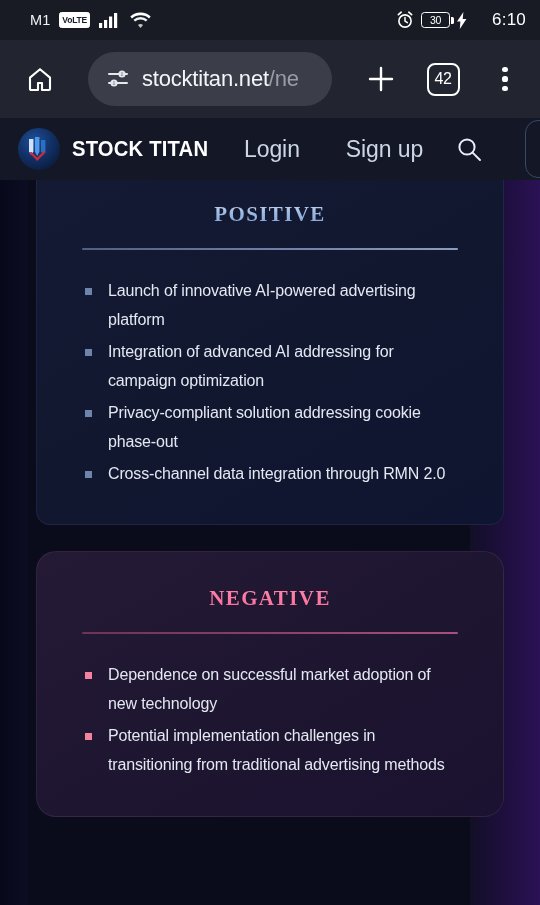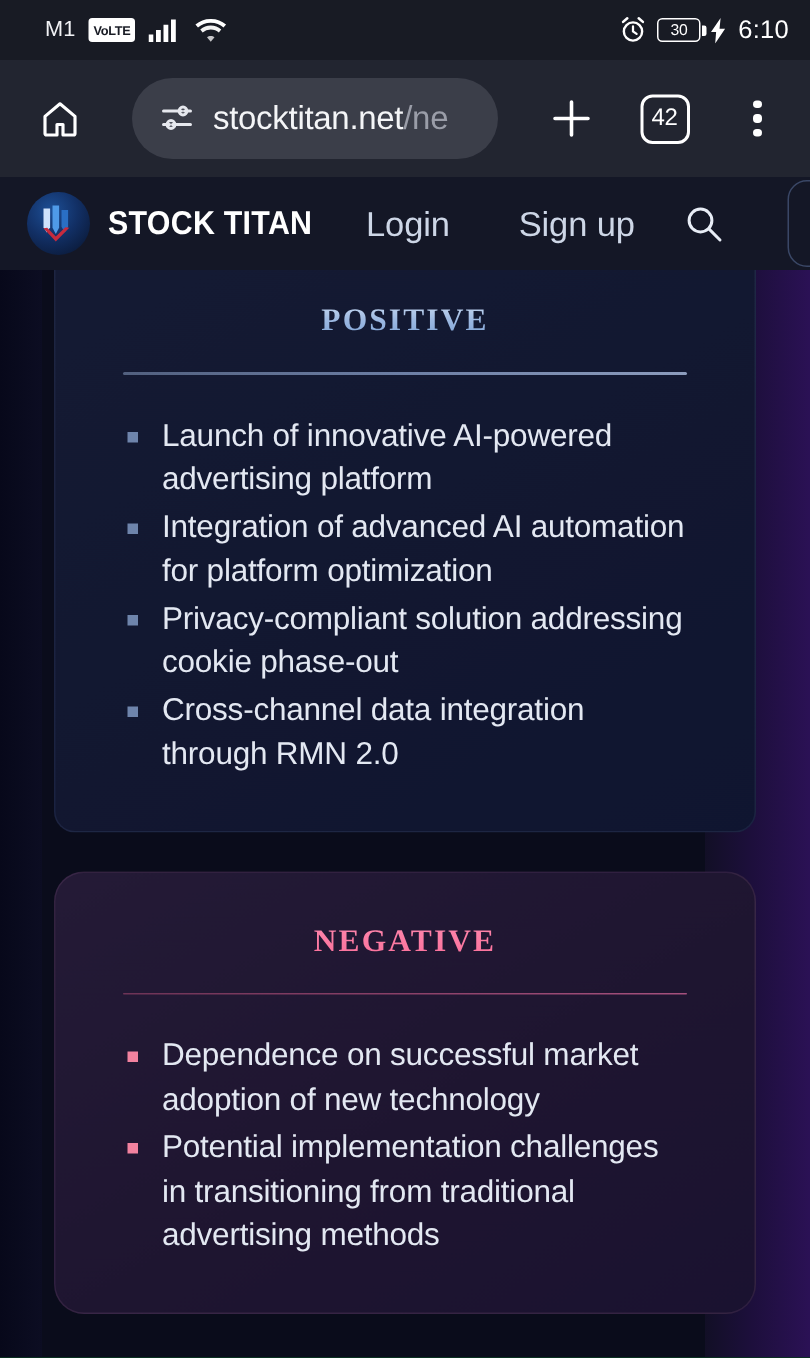--- a/index.html
+++ b/index.html
@@ -73,21 +73,21 @@
     top: 4px;
     width: 2.6px;
     height: 7px;
     background: #ffffff;
     border-radius: 0 1.5px 1.5px 0;
   }
   .sb-time {
     font-size: 17px;
     color: #ffffff;
     letter-spacing: .2px;
-    margin-left: 1px;
+    margin-left: 18px;
   }
 
   
   .browserbar {
     height: 78px;
     background: #222530;
     display: flex;
     align-items: center;
     padding: 0 12px 0 16px;
     gap: 16px;
@@ -275,21 +275,21 @@
 
   .divider { height: 1.6px; border-radius: 1px; margin: 0 0 26px; }
   .card.positive .divider { background: linear-gradient(90deg, #52607f 0%, #6d7fa5 50%, #8c9cbd 100%); }
   .card.negative .divider { background: linear-gradient(90deg, #6d3356 0%, #8a4068 50%, #a5507d 100%); }
 
   ul.bullets { list-style: none; }
   ul.bullets li {
     position: relative;
     padding-left: 26px;
     margin-bottom: 2px;
-    font-size: 21px;
+    font-size: 16px;
     line-height: 29.5px;
     color: #e3e8f2;
     letter-spacing: -0.15px;
   }
   ul.bullets li::before {
     content: "";
     position: absolute;
     left: 3px;
     top: 12px;
     width: 7px;
@@ -415,21 +415,21 @@
       </div>
     </div>
 
     <div class="content">
 
       <section class="card positive">
         <h2 class="card-title">Positive</h2>
         <div class="divider"></div>
         <ul class="bullets">
           <li>Launch of innovative AI-powered advertising platform</li>
-          <li>Integration of advanced AI automation for platform optimization</li>
+          <li>Integration of advanced AI addressing for campaign optimization</li>
           <li>Privacy-compliant solution addressing cookie phase-out</li>
           <li>Cross-channel data integration through RMN 2.0</li>
         </ul>
       </section>
 
       <section class="card negative">
         <h2 class="card-title">Negative</h2>
         <div class="divider"></div>
         <ul class="bullets">
           <li>Dependence on successful market adoption of new technology</li>

